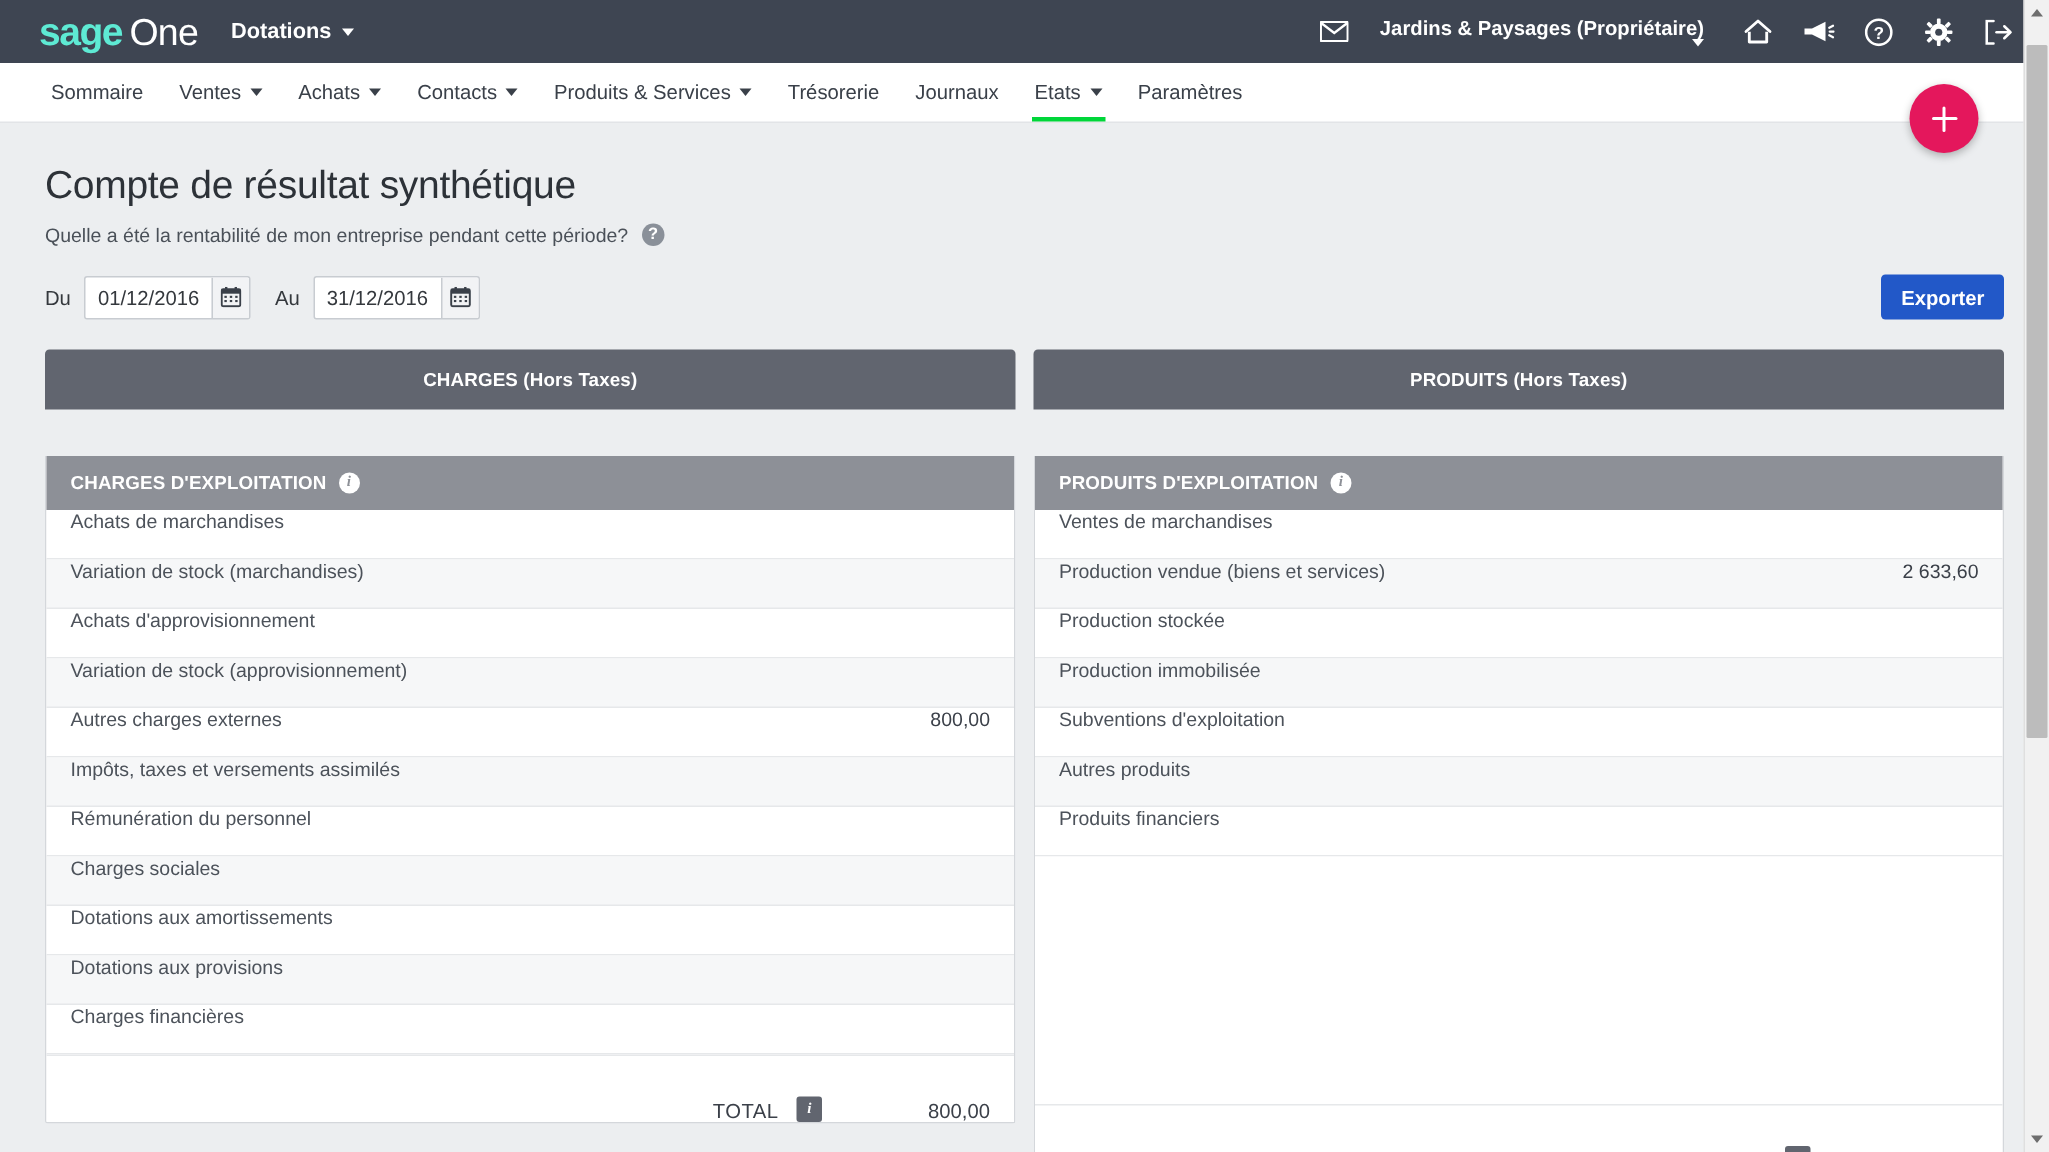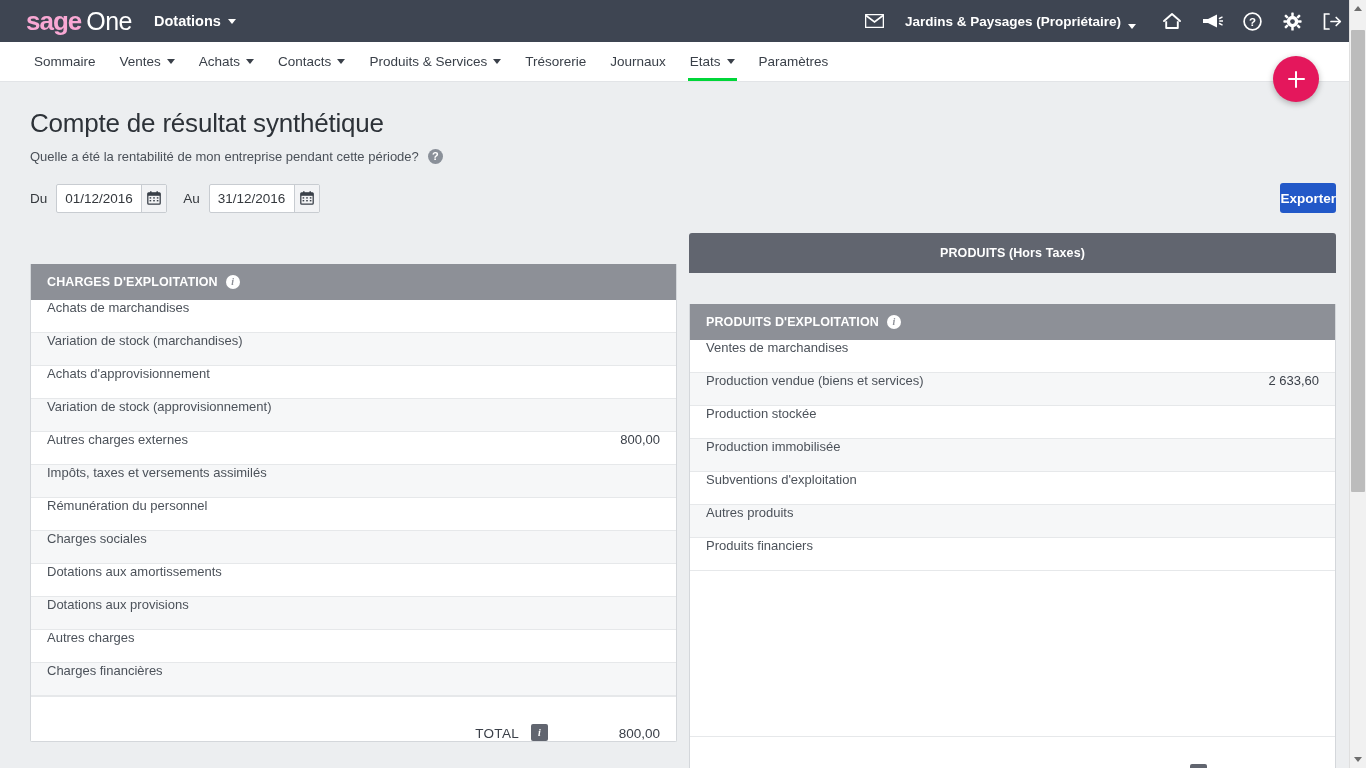--- a/index.html
+++ b/index.html
@@ -25,21 +25,21 @@
   }
   .brand {
     display: flex;
     align-items: baseline;
     font-size: 25px;
     letter-spacing: -0.3px;
     margin-right: 22px;
     user-select: none;
   }
   .brand .sage {
-    color: #f9a8d4;
+    color: #5eead4;
     font-weight: 700;
     font-size: 26px;
     letter-spacing: -1px;
   }
   .brand .one {
     color: #ffffff;
     font-weight: 400;
     font-size: 25px;
     margin-left: 5px;
     letter-spacing: -0.5px;
@@ -79,20 +79,21 @@
   .tb-icon svg { display: block; }
   .company-menu {
     color: #ffffff;
     font-size: 13.5px;
     font-weight: 700;
     display: flex;
     align-items: flex-end;
     cursor: pointer;
     margin: 0 16px 0 10px;
     white-space: nowrap;
+    flex-direction: column;
   }
 
   
   .navbar {
     height: 40px;
     background: #ffffff;
     display: flex;
     align-items: stretch;
     padding-left: 22px;
     border-bottom: 1px solid #e2e4e7;
@@ -233,21 +234,21 @@
   }
   .btn-export {
     margin-left: auto;
     background: #2258c8;
     color: #ffffff;
     border: none;
     border-radius: 3px;
     font-size: 13.5px;
     font-weight: 700;
     font-family: "Liberation Sans", sans-serif;
-    padding: 0 0;
+    padding: 0 13px;
     height: 30px;
     cursor: pointer;
   }
 
   
   .columns {
     display: flex;
     gap: 12px;
     margin-top: 20px;
   }
@@ -558,20 +559,21 @@
           </svg>
         </span>
       </div>
 
       <button class="btn-export">Exporter</button>
     </div>
 
     <div class="columns">
 
       <div class="col">
+        <div class="col-header">CHARGES (Hors Taxes)</div>
         <div class="panel">
           <div class="panel-head">
             <span>CHARGES D'EXPLOITATION</span>
             <span class="info-dot">i</span>
           </div>
           <div class="rows" id="left-rows">
               <div class="row">
                 <span class="label">Achats de marchandises</span>
                 <span class="amount"></span>
               </div>
@@ -602,24 +604,20 @@
               <div class="row">
                 <span class="label">Charges sociales</span>
                 <span class="amount"></span>
               </div>
               <div class="row">
                 <span class="label">Dotations aux amortissements</span>
                 <span class="amount"></span>
               </div>
               <div class="row">
                 <span class="label">Dotations aux provisions</span>
-                <span class="amount"></span>
-              </div>
-              <div class="row">
-                <span class="label">Autres charges</span>
                 <span class="amount"></span>
               </div>
               <div class="row">
                 <span class="label">Charges financières</span>
                 <span class="amount"></span>
               </div>
             </div>
           <div class="filler" id="left-filler" style="height: 0px;"></div>
           <div class="total-row">
             <span class="total-label">TOTAL</span>

